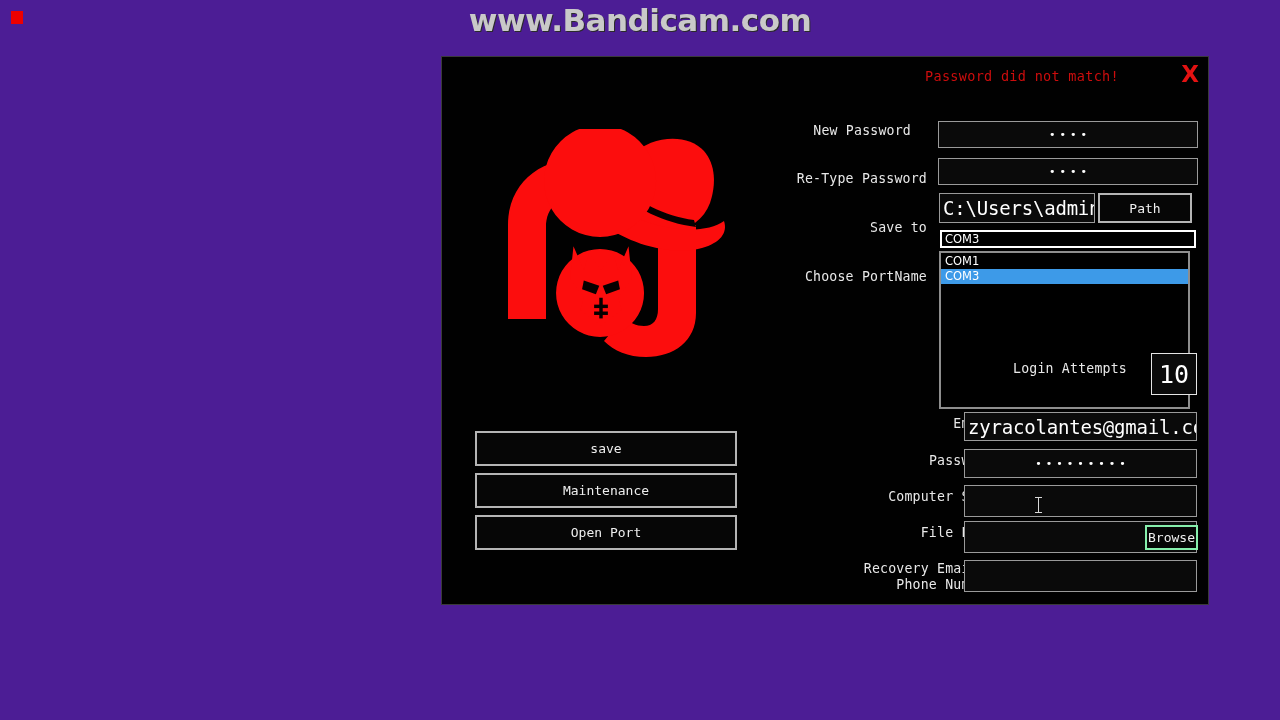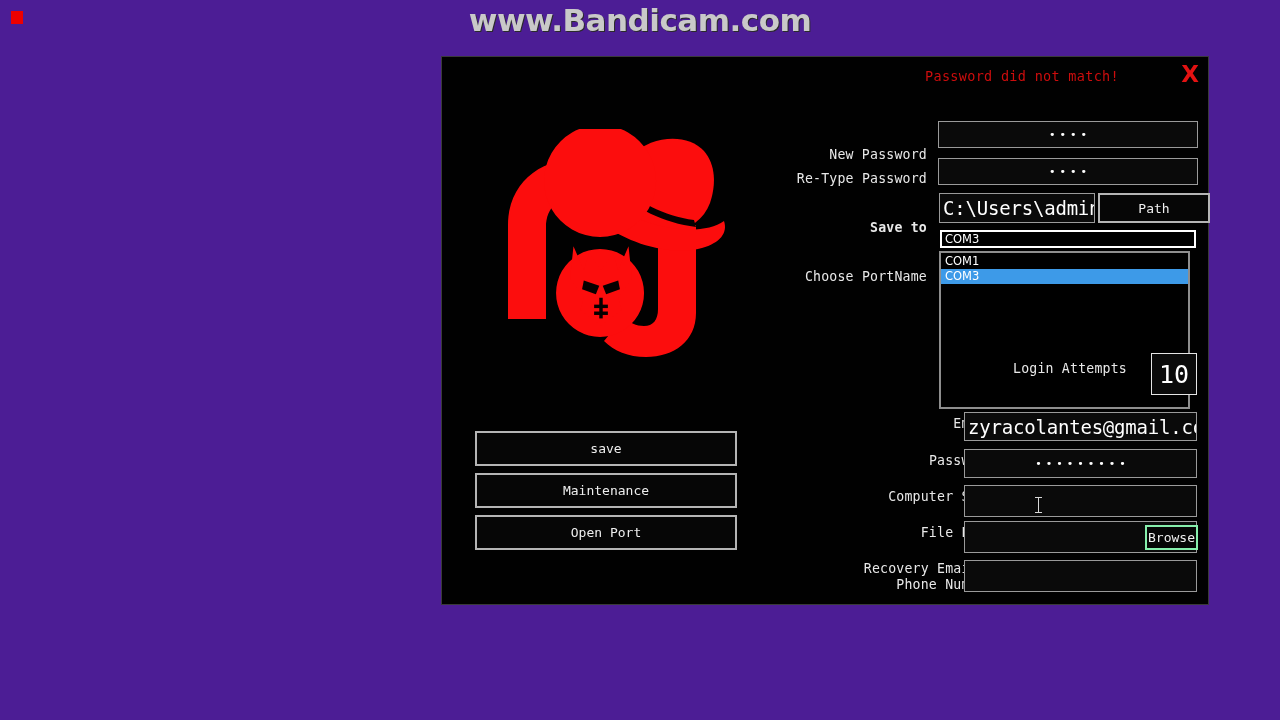--- a/index.html
+++ b/index.html
@@ -266,35 +266,35 @@
         <g fill="#060000" transform="translate(76,112) scale(0.86)">
           <path d="M30 46 L48 52 L44 62 L28 56 Z"></path>
           <path d="M70 46 L52 52 L56 62 L72 56 Z"></path>
           <path d="M48 66 L52 66 L52 90 L48 90 Z"></path>
           <path d="M42 74 L58 74 L58 78 L42 78 Z"></path>
           <path d="M42 82 L58 82 L58 86 L42 86 Z"></path>
         </g>
       </svg>
     </div>
 
-    <div class="lbl" style="left:320px; top:66px; width:165px;margin-top:24px;">New Password</div>
+    <div class="lbl" style="left:304px; top:66px; width:165px;">New Password</div>
     <div class="tbox" style="left:496px; top:64px; width:260px; height:27px;">
       <span class="pwdots">••••</span>
     </div>
 
     <div class="lbl" style="left:300px; top:114px; width:185px;">Re-Type Password</div>
     <div class="tbox" style="left:496px; top:101px; width:260px; height:27px;">
       <span class="pwdots">••••</span>
     </div>
 
-    <div class="lbl" style="left:340px; top:163px; width:145px;font-weight:bold;">Save to</div>
+    <div class="lbl" style="left:340px; top:163px; width:145px;">Save to</div>
     <div class="tbox" style="left:497px; top:136px; width:156px; height:30px;">
       <span class="val bigval">C:\Users\admin\</span>
     </div>
-    <div class="btn" style="left:656px; top:136px; width:112px; height:30px;">Path</div>
+    <div class="btn" style="left:656px; top:136px; width:94px; height:30px;">Path</div>
 
     <div class="lbl" style="left:300px; top:212px; width:185px;">Choose PortName</div>
     <div id="combo-box" style="left:498px; top:173px; width:256px; height:18px;">
       <span>COM3</span>
     </div>
     <div id="combo-list" style="left:497px; top:194px; width:251px; height:158px;">
       <div class="combo-item">COM1</div>
       <div class="combo-item selected">COM3</div>
     </div>
 

